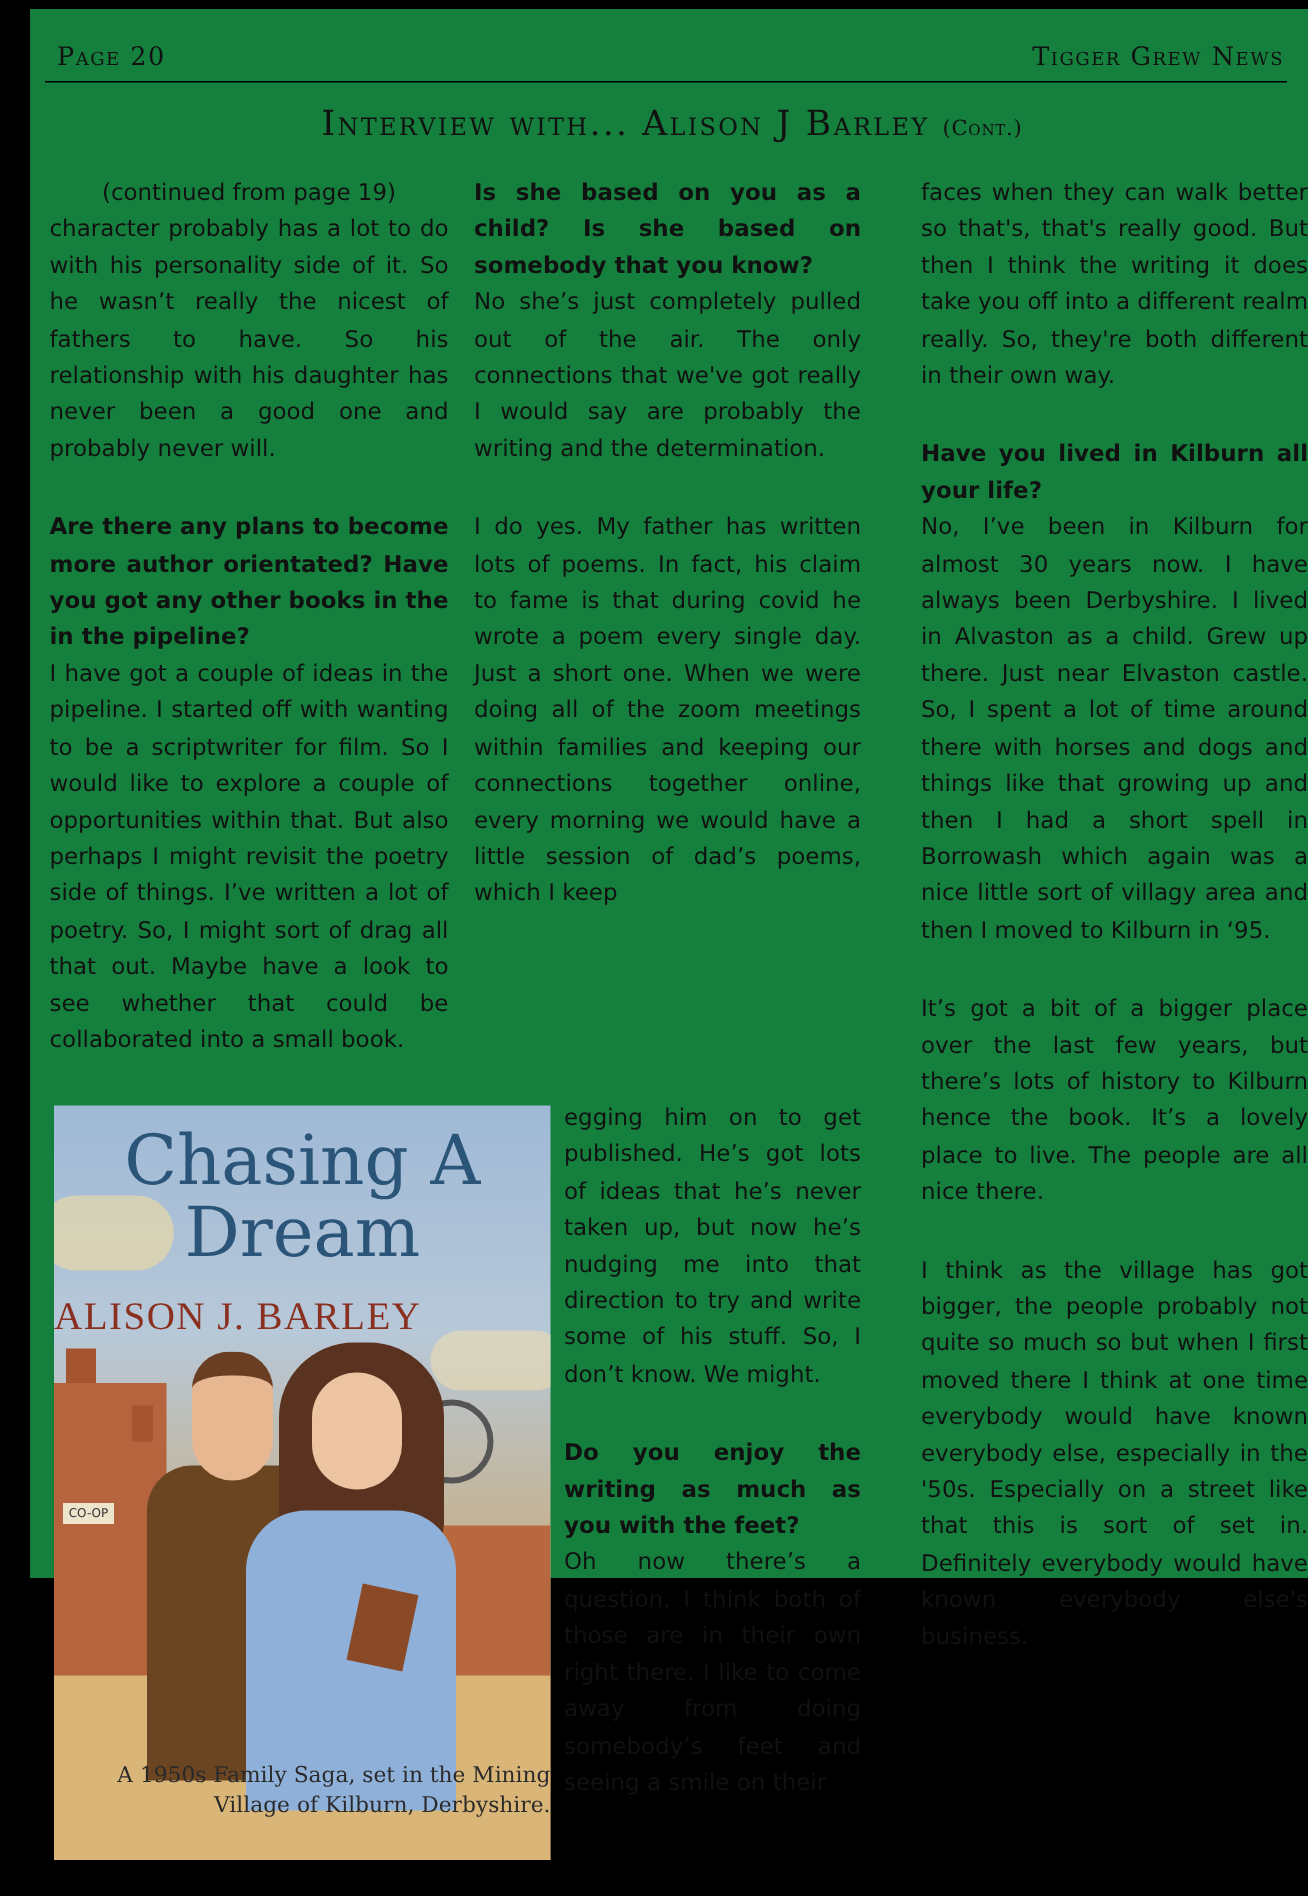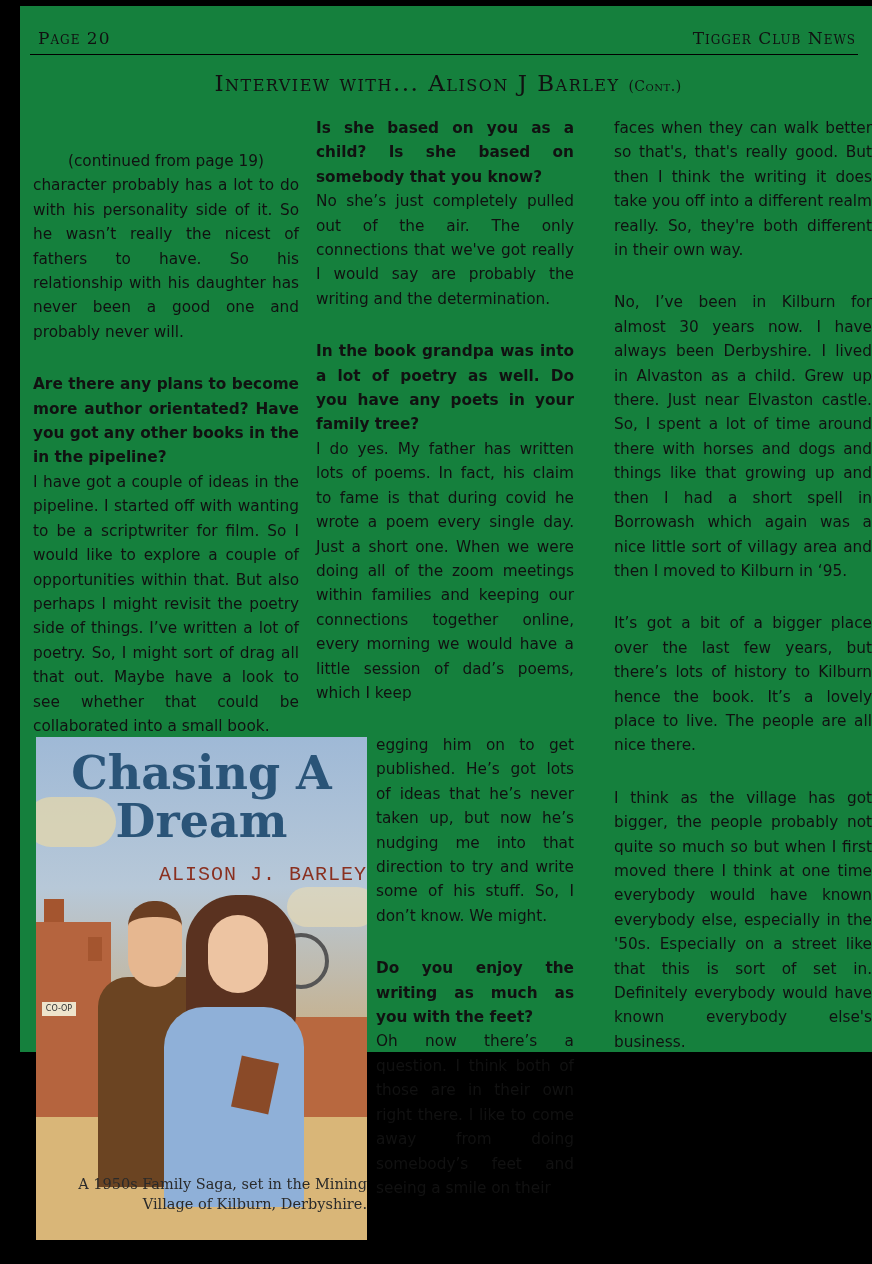--- a/index.html
+++ b/index.html
@@ -20,38 +20,38 @@
     font-family:"DejaVu Serif", serif; font-variant:small-caps; font-size:23px; letter-spacing:1.5px; color:#111;
   }
   .title .cont { font-size:14px; letter-spacing:0.5px; }
   .col {
     position:absolute; font-family:"DejaVu Sans", sans-serif; font-size:15.3px; line-height:24.4px;
     color:#111; text-align:justify;
   }
   .col p { margin:0; }
   .col .q { font-weight:bold; }
   .col .gap { height:28px; }
-  .col1 { left:13px; top:110px; width:266px;margin-top:33px; }
+  .col1 { left:13px; top:110px; width:266px; }
   .col1 .first { text-align:center; }
   .col2 { left:296px; top:110px; width:258px; }
   .col2b { left:356px; top:727px; width:198px; }
   .col3 { left:578px; top:110px; width:258px;margin-left:16px; }
   .cover {
     position:absolute; left:16px; top:731px; width:331px; height:503px; overflow:hidden;
     background:linear-gradient(180deg,#9fb9d6 0%,#b7c8d8 30%,#c7b08a 60%,#d8b070 100%);
   }
   .cover .cloud1 { position:absolute; left:-10px; top:60px; width:90px; height:50px; border-radius:40px; background:#e8d9a8; opacity:.7; }
   .cover .cloud2 { position:absolute; right:-10px; top:150px; width:90px; height:40px; border-radius:40px; background:#ecdcb0; opacity:.6; }
   .cover .ctitle {
     position:absolute; left:0; right:0; top:12px; text-align:center; font-family:"DejaVu Serif", serif;
     font-size:46px; line-height:48px; color:#2a5478;
   }
   .cover .cauthor {
-    position:absolute; left:0; right:0; top:126px; text-align:right; font-family:Liberation Mono, monospace;
-    font-size:20px; color:#8a3020; letter-spacing:1px;
+    position:absolute; left:0; right:0; top:126px; text-align:left; font-family:Liberation Serif, serif;
+    font-size:26px; color:#8a3020; letter-spacing:1px;
   }
   .cover .bld-left { position:absolute; left:0; top:185px; width:75px; height:270px; background:#b5643e; }
   .cover .chim1 { position:absolute; left:8px; top:162px; width:20px; height:30px; background:#a4552f; }
   .cover .chim2 { position:absolute; left:52px; top:200px; width:14px; height:24px; background:#a4552f; }
   .cover .sign { position:absolute; left:6px; top:265px; width:34px; height:14px; background:#eee4cc; font-size:8px; color:#333; text-align:center; line-height:14px; }
   .cover .bld-right { position:absolute; right:0; top:280px; width:85px; height:175px; background:#b8683f; }
   .cover .wheel { position:absolute; right:38px; top:196px; width:48px; height:48px; border:4px solid #555; border-radius:50%; }
   .cover .road { position:absolute; left:0; right:0; top:380px; height:123px; background:#d9b678; }
   .cover .boy-head { position:absolute; left:92px; top:164px; width:54px; height:70px; border-radius:26px 26px 28px 28px; background:#e6b790; border-top:16px solid #6a3e22; }
   .cover .boy-body { position:absolute; left:62px; top:240px; width:120px; height:210px; background:#6b4422; border-radius:30px 30px 0 0; }
@@ -62,54 +62,54 @@
   .cover .tag {
     position:absolute; left:0; right:0; top:437px; text-align:right; font-family:"DejaVu Serif", serif;
     font-size:14.5px; line-height:20px; color:#2a2a2a;
   }
 </style>
 </head>
 <body>
 
 <div class="page">
   <div class="hdr-left">Page 20</div>
-  <div class="hdr-right">Tigger Club News</div>
+  <div class="hdr-right">Tigger Grew News</div>
   <div class="hdr-rule"></div>
 
   <div class="title">
     <span>Interview with... Alison J Barley</span>
     <span class="cont">(Cont.)</span>
   </div>
 
   <div class="col col1">
     <p class="first">(continued from page 19)</p>
     <p>character probably has a lot to do with his personality side of it. So he wasn’t really the nicest of fathers to have. So his relationship with his daughter has never been a good one and probably never will.</p>
     <div class="gap"></div>
     <p class="q">Are there any plans to become more author orientated? Have you got any other books in the in the pipeline?</p>
     <p>I have got a couple of ideas in the pipeline. I started off with wanting to be a scriptwriter for film. So I would like to explore a couple of opportunities within that. But also perhaps I might revisit the poetry side of things. I’ve written a lot of poetry. So, I might sort of drag all that out. Maybe have a look to see whether that could be collaborated into a small book.</p>
   </div>
 
   <div class="col col2">
     <p class="q">Is she based on you as a child? Is she based on somebody that you know?</p>
     <p>No she’s just completely pulled out of the air. The only connections that we've got really I would say are probably the writing and the determination.</p>
     <div class="gap"></div>
-    <p class="q">In the book grandpa was into a lot of poetry as well. Do you have any poets in your family tree?</p>
     <p>I do yes. My father has written lots of poems. In fact, his claim to fame is that during covid he wrote a poem every single day. Just a short one. When we were doing all of the zoom meetings within families and keeping our connections together online, every morning we would have a little session of dad’s poems, which I keep</p>
   </div>
 
   <div class="col col2b">
     <p>egging him on to get published. He’s got lots of ideas that he’s never taken up, but now he’s nudging me into that direction to try and write some of his stuff. So, I don’t know. We might.</p>
     <div class="gap"></div>
     <p class="q">Do you enjoy the writing as much as you with the feet?</p>
     <p>Oh now there’s a question. I think both of those are in their own right there. I like to come away from doing somebody’s feet and seeing a smile on their</p>
   </div>
 
   <div class="col col3">
     <p>faces when they can walk better so that's, that's really good. But then I think the writing it does take you off into a different realm really. So, they're both different in their own way.</p>
     <div class="gap"></div>
+    <p class="q">Have you lived in Kilburn all your life?</p>
     <p>No, I’ve been in Kilburn for almost 30 years now. I have always been Derbyshire. I lived in Alvaston as a child. Grew up there. Just near Elvaston castle. So, I spent a lot of time around there with horses and dogs and things like that growing up and then I had a short spell in Borrowash which again was a nice little sort of villagy area and then I moved to Kilburn in ‘95.</p>
     <div class="gap"></div>
     <p>It’s got a bit of a bigger place over the last few years, but there’s lots of history to Kilburn hence the book. It’s a lovely place to live. The people are all nice there.</p>
     <div class="gap"></div>
     <p>I think as the village has got bigger, the people probably not quite so much so but when I first moved there I think at one time everybody would have known everybody else, especially in the '50s. Especially on a street like that this is sort of set in. Definitely everybody would have known everybody else's business.</p>
   </div>
 
   <div class="cover">
     <div class="cloud1"></div>
     <div class="cloud2"></div>
@@ -119,17 +119,17 @@
     <div class="sign">CO-OP</div>
     <div class="wheel"></div>
     <div class="bld-right"></div>
     <div class="road"></div>
     <div class="boy-body"></div>
     <div class="boy-head"></div>
     <div class="girl-hair"></div>
     <div class="girl-body"></div>
     <div class="girl-head"></div>
     <div class="book"></div>
-    <div class="ctitle" style="color: rgb(42, 84, 120); font-weight: bold;">Chasing A<br>Dream</div>
+    <div class="ctitle" style="color: rgb(42, 84, 120);">Chasing A<br>Dream</div>
     <div class="cauthor" style="color: rgb(138, 48, 32);">ALISON J. BARLEY</div>
     <div class="tag">A 1950s Family Saga, set in the Mining Village of Kilburn, Derbyshire.</div>
   </div>
 </div>
 
 </body></html>

